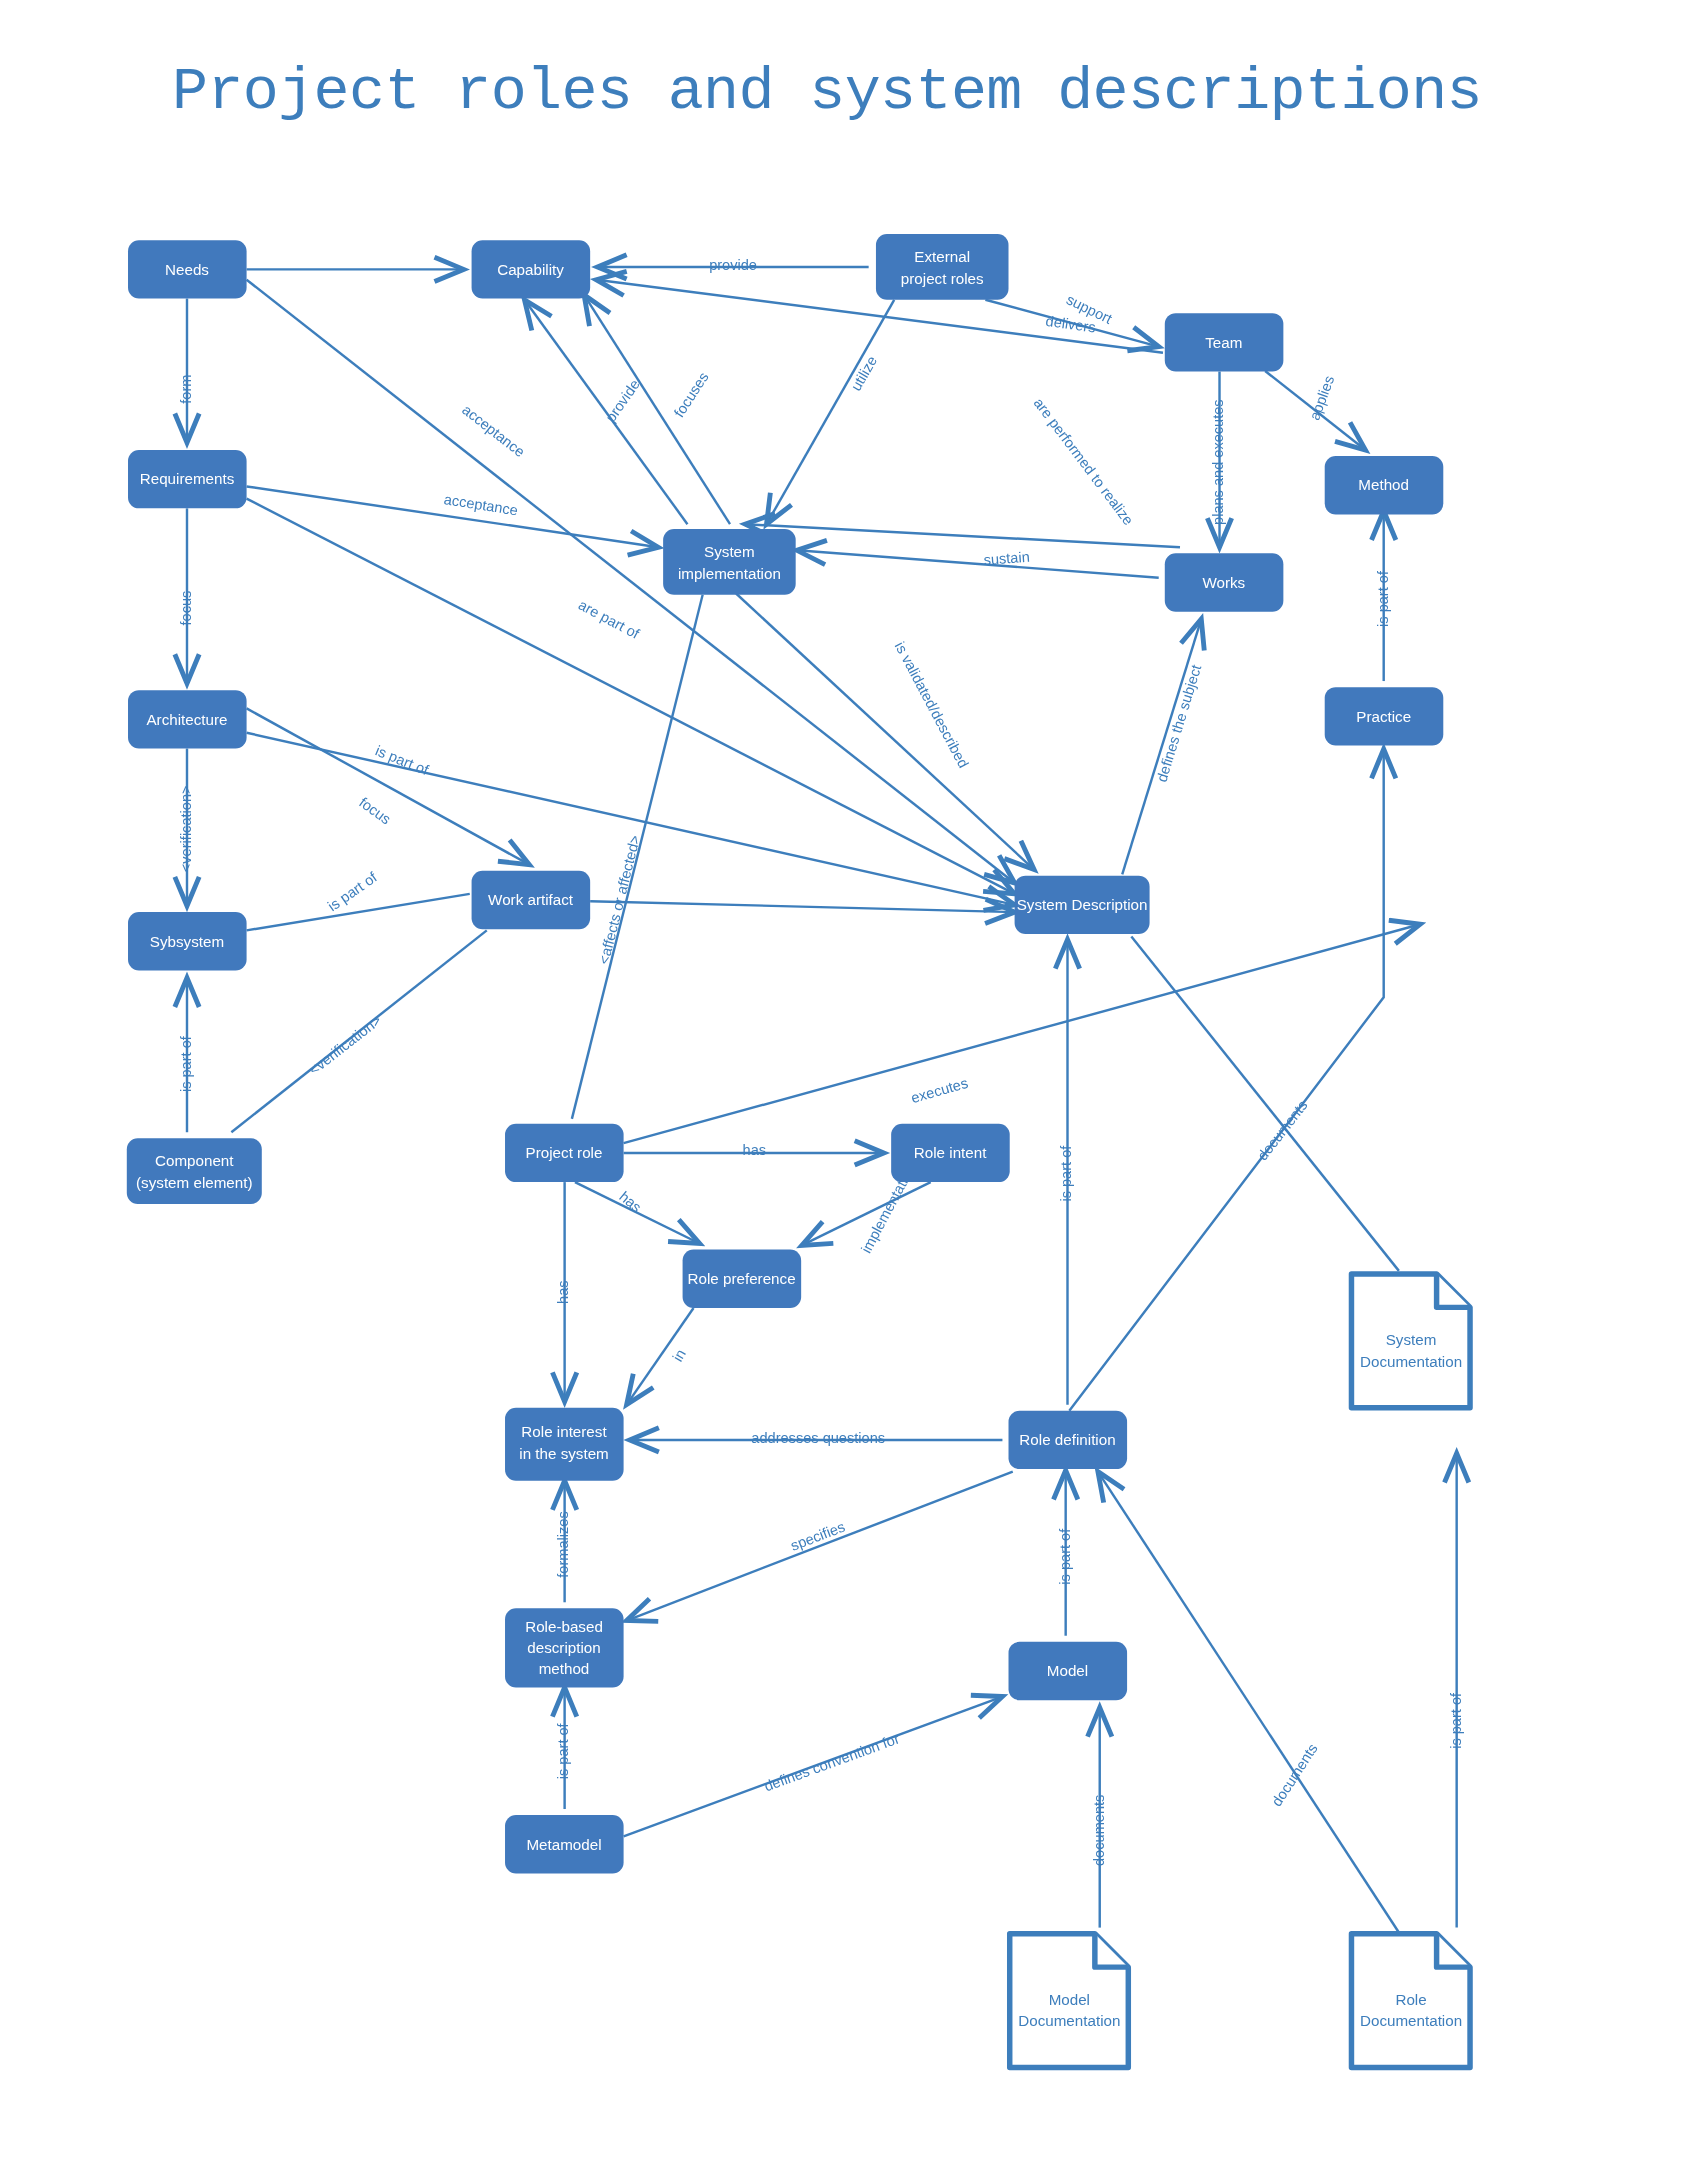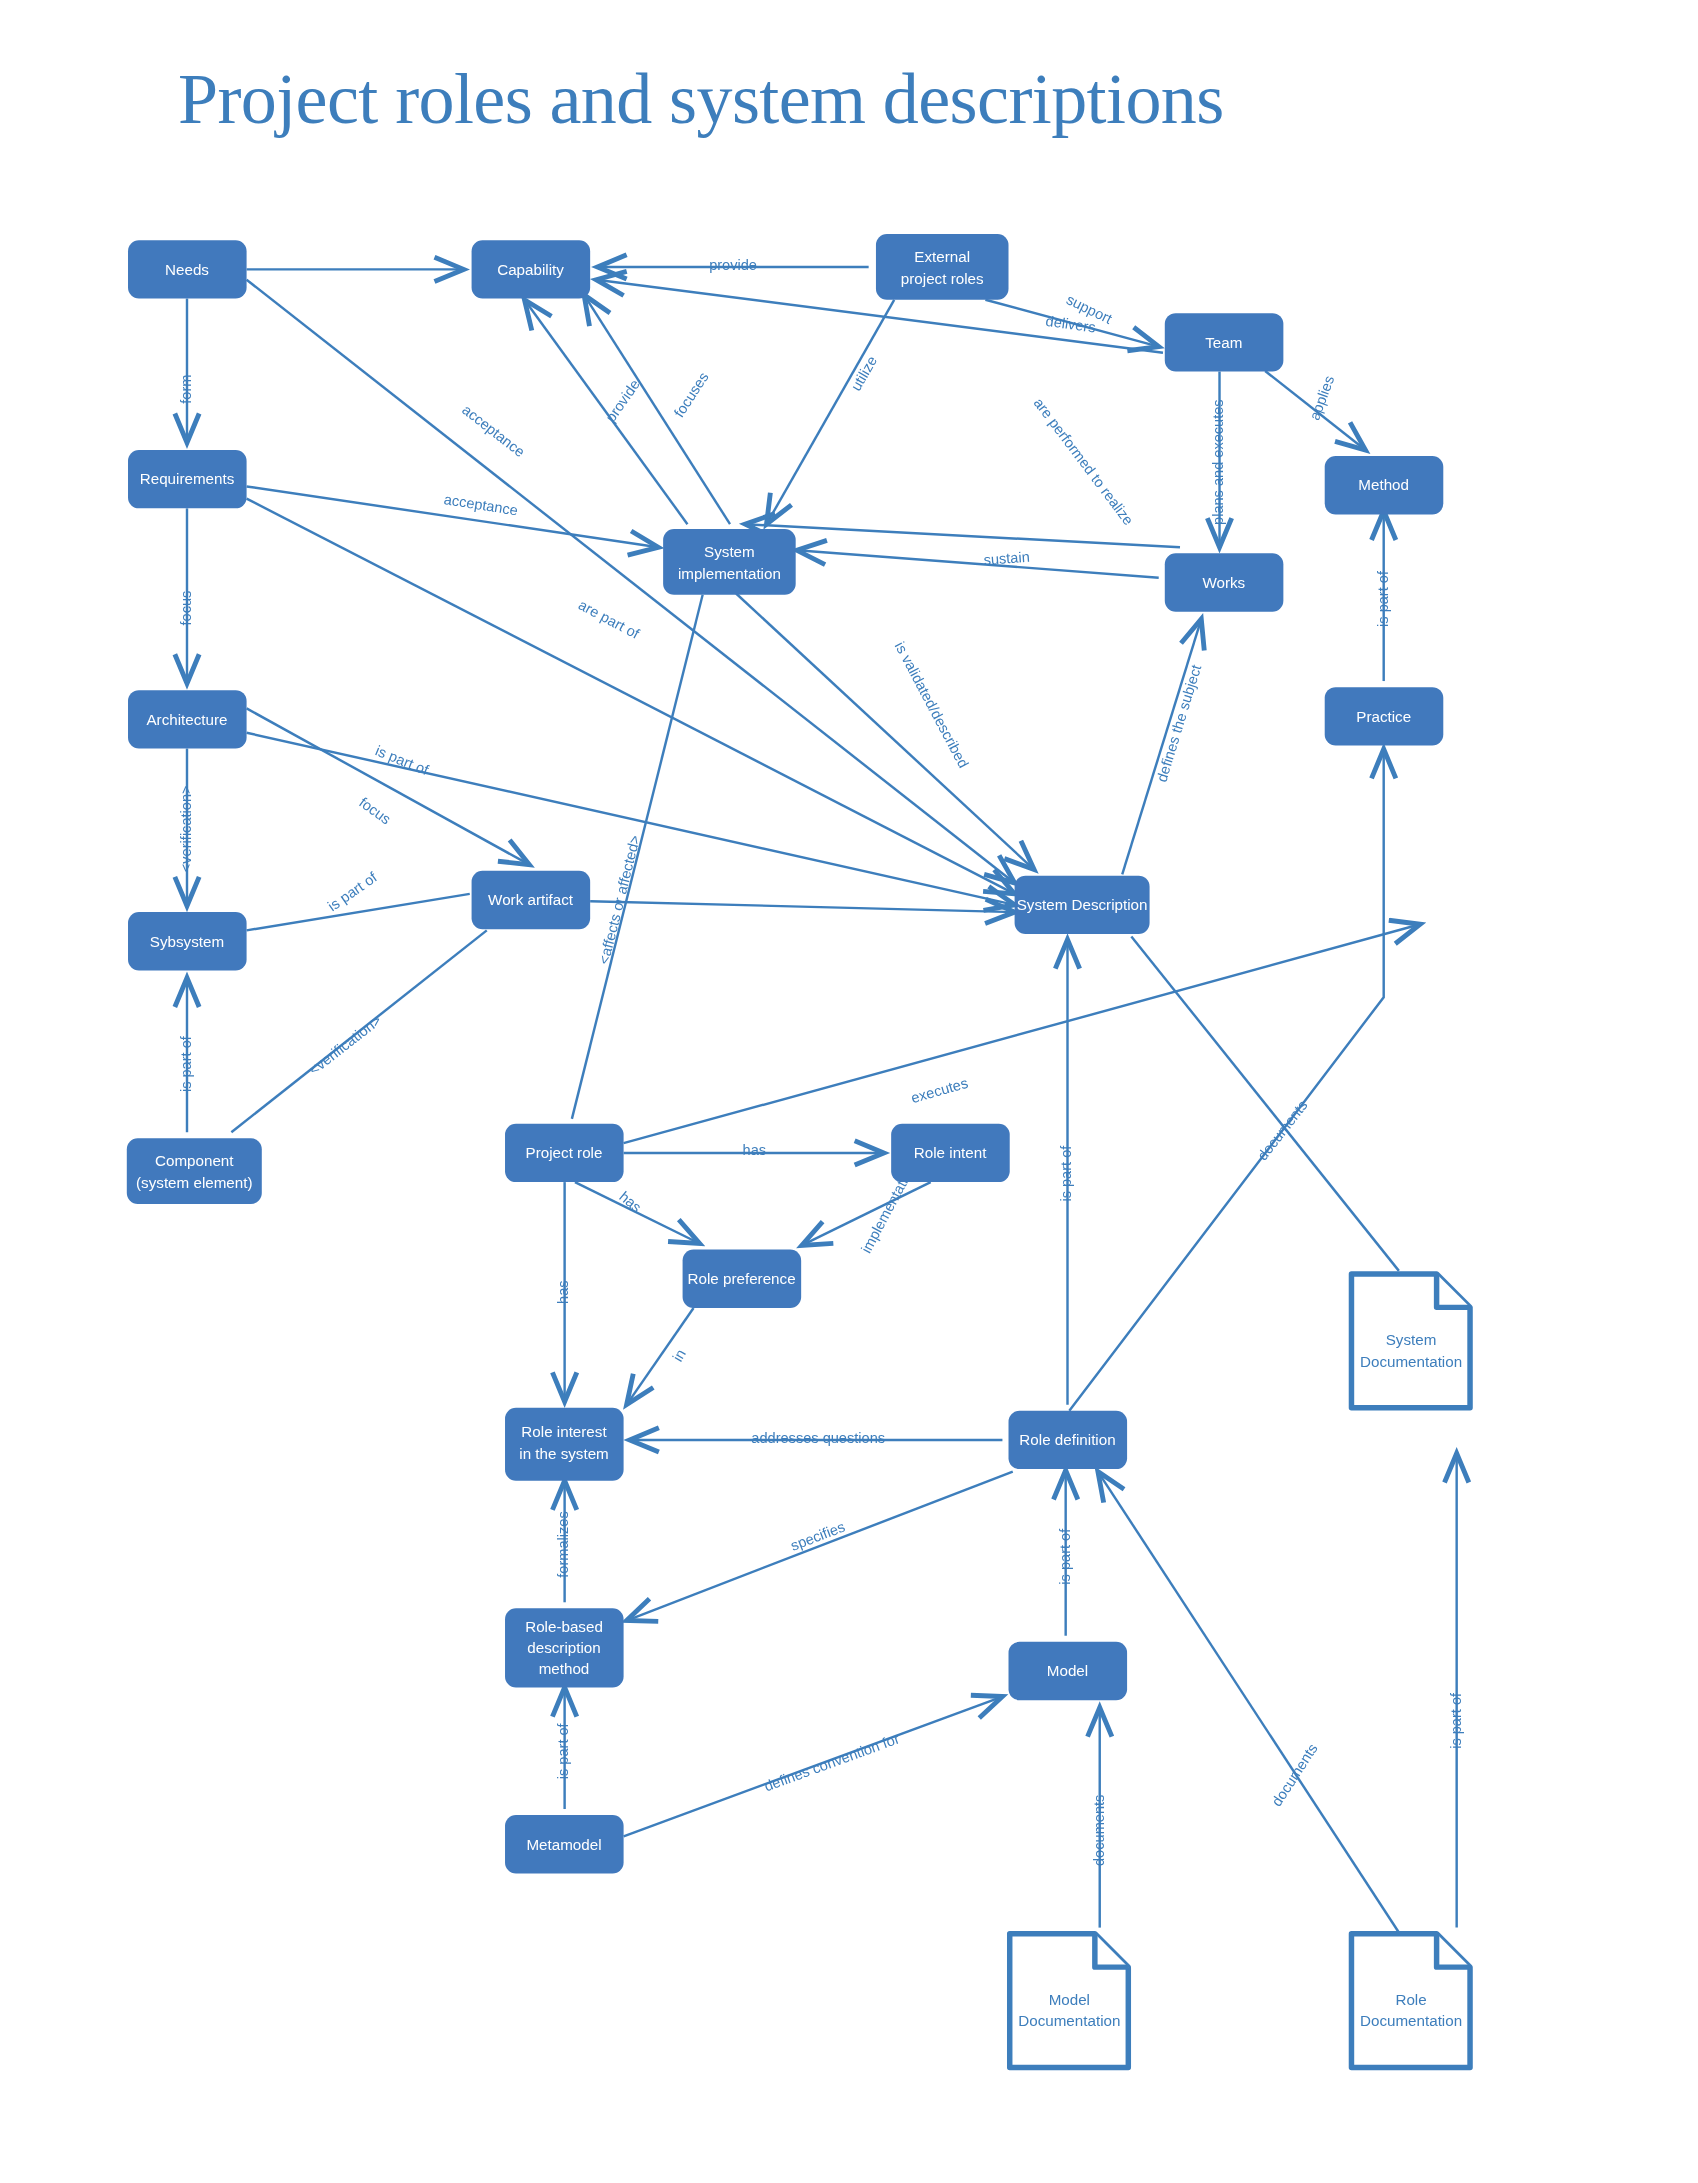--- a/index.html
+++ b/index.html
@@ -1,21 +1,21 @@
 <!DOCTYPE html>
 <html style="font-size:9.7px"><head>
 <meta charset="utf-8">
 <style>
   html,body{margin:0;padding:0;background:#ffffff;}
   body{width:1699px;height:2183px;font-family:"Liberation Sans",sans-serif;overflow:hidden;}
   #stage{position:relative;width:1699px;height:2183px;background:#fff;}
   #title{
-    position:absolute;left:178px;top:58px;width:1399px;
-    font-size:72px;font-weight:400;color:#3d7ebc;letter-spacing:-0.6px;
-    font-family:Liberation Serif, serif;
+    position:absolute;left:172px;top:58px;width:1399px;
+    font-size:60px;font-weight:400;color:#3d7ebc;letter-spacing:-0.6px;
+    font-family:Liberation Mono, monospace;
   }
   svg#diagram{position:absolute;left:0;top:0;width:1699px;height:2183px;}
   .node-rect{fill:#4179bd;stroke:none;}
   .node-label{fill:#ffffff;font-family:"Liberation Sans",sans-serif;font-size:25px;text-anchor:middle;dominant-baseline:middle;}
   .doc-shape{fill:#ffffff;stroke:#3d7ebc;stroke-width:9;stroke-linejoin:round;}
   .doc-label{fill:#3d7ebc;font-family:"Liberation Sans",sans-serif;font-size:25px;text-anchor:middle;dominant-baseline:middle;}
   .edge{stroke:#3d7ebc;fill:none;}
   .edge-thin{stroke-width:4;}
   .edge-label{fill:#3d7ebc;font-family:"Liberation Sans",sans-serif;font-size:24px;text-anchor:middle;dominant-baseline:middle;}
 </style>

